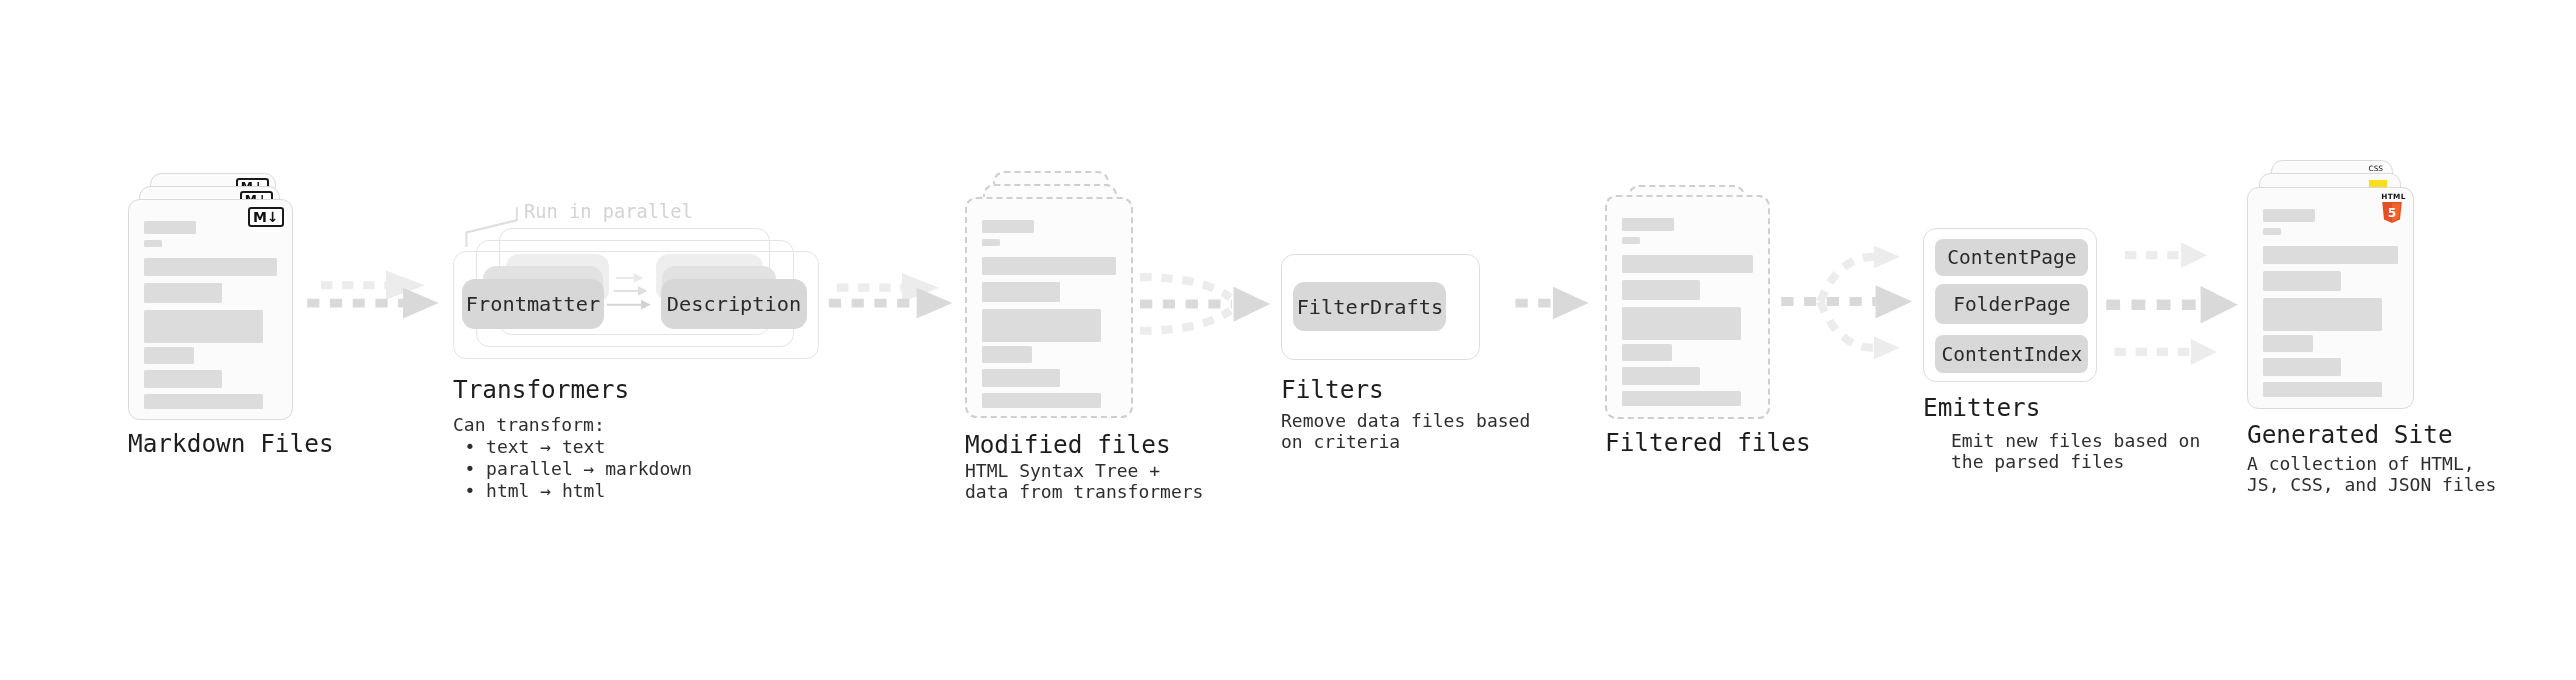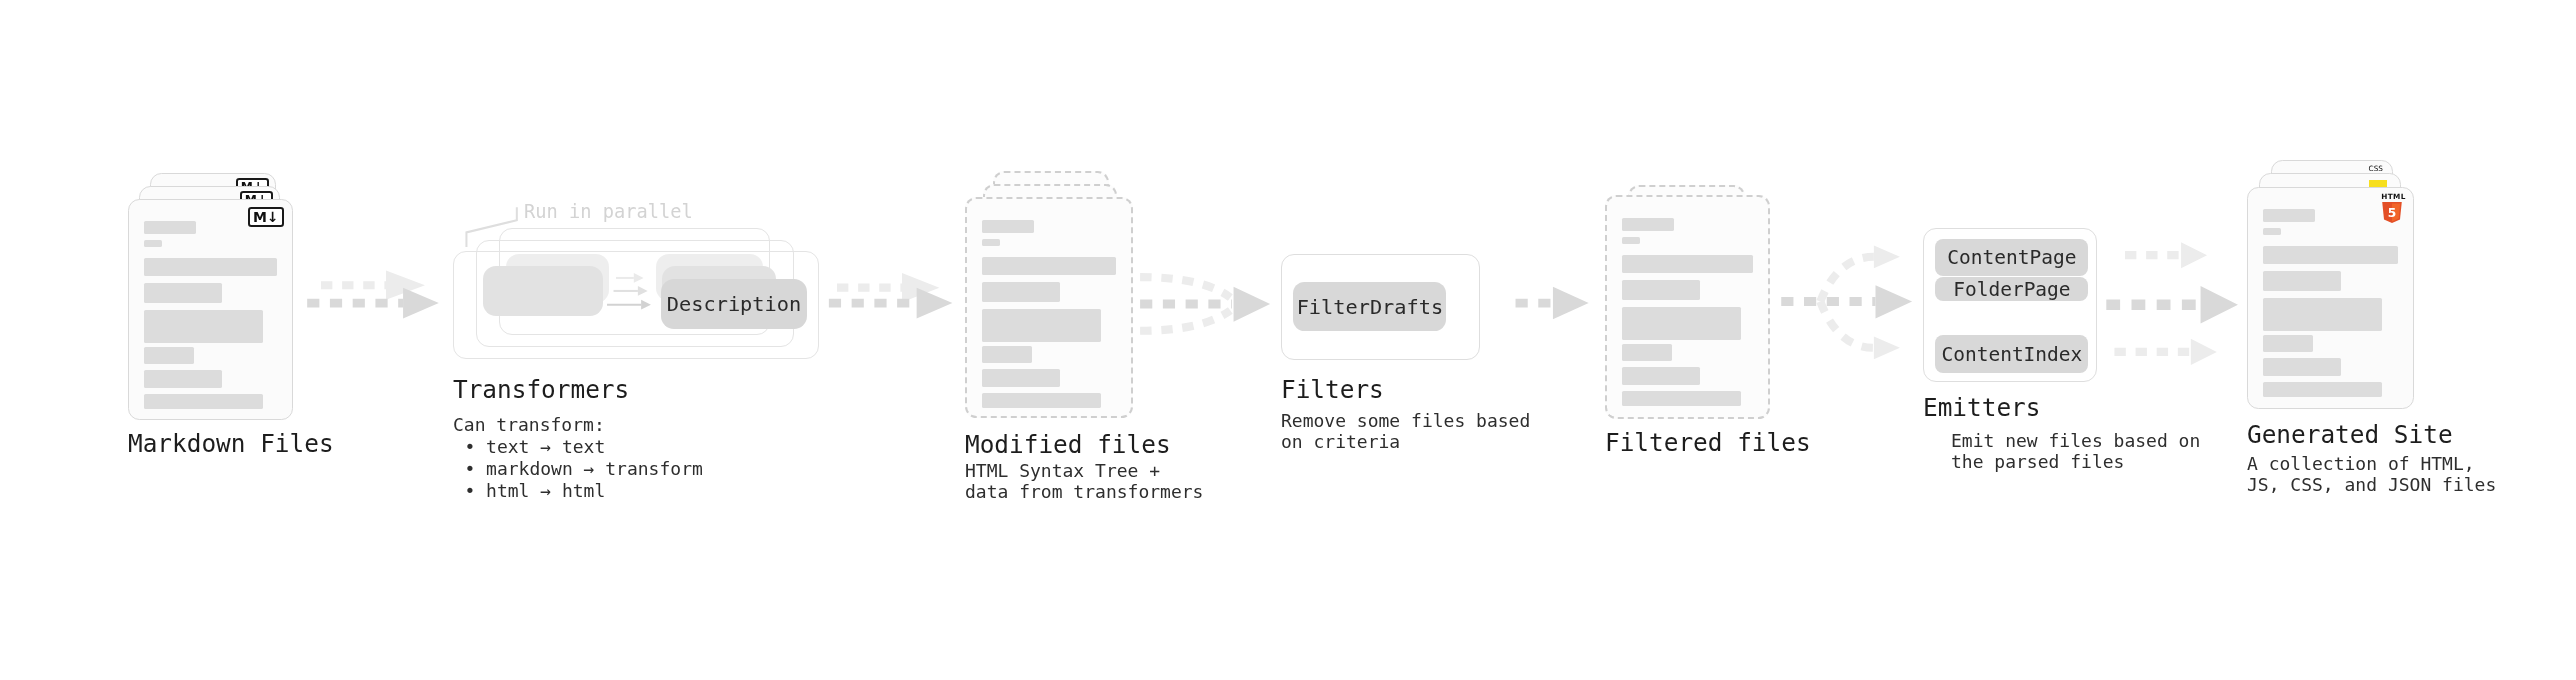--- a/index.html
+++ b/index.html
@@ -181,30 +181,31 @@
   </div>
   <div class="stage-title" style="left:128px; top:429px;">Markdown Files</div>
 
   <div class="annot">Run in parallel</div>
   <div class="tbox" style="left:499px; top:228px; width:271px; height:107px; z-index:2;"></div>
   <div class="tbox" style="left:476px; top:240px; width:318px; height:107px; z-index:3;"></div>
   <div class="tbox" style="left:453px; top:251px; width:366px; height:108px; z-index:3;"></div>
 
   <div class="ghost g2" style="left:506px; top:254px; width:103px; height:49px;"></div>
   <div class="ghost g1" style="left:483px; top:266px; width:120px; height:50px;"></div>
+  <div class="pill" style="left:462px; top:279px; width:142px; height:50px;">Frontmatter</div>
 
   <div class="ghost g2" style="left:656px; top:254px; width:107px; height:47px;"></div>
   <div class="ghost g1" style="left:662px; top:266px; width:114px; height:49px;"></div>
   <div class="pill" style="left:661px; top:279px; width:146px; height:50px;">Description</div>
 
   <div class="stage-title" style="left:453px; top:375px;">Transformers</div>
   <div class="notes" style="left:453px; top:414px;">
     <div>Can transform:</div>
     <div class="bullet">• text → text</div>
-    <div class="bullet">• markdown → transform</div>
+    <div class="bullet">• parallel → markdown</div>
     <div class="bullet">• html → html</div>
   </div>
 
   <div class="doc dashed z0" style="left:993px; top:171px; width:116px; height:39px;"></div>
   <div class="doc dashed z1" style="left:983px; top:184px; width:134px; height:39px;"></div>
   <div class="doc dashed z2" style="left:965px; top:197px; width:168px; height:221px;">
     <div class="bars">
         <i style="width: 52px; height: 13px; margin-top: 0px;"></i>
         <i style="width: 18px; height: 7.3px; margin-top: 5.7px;"></i>
         <i style="width: 100%; height: 18px; margin-top: 10.6px;"></i>
@@ -216,41 +217,41 @@
       </div>
   </div>
   <div class="stage-title" style="left:965px; top:430px;">Modified files</div>
   <div class="desc" style="left:965px; top:460px;">HTML Syntax Tree +
 data from transformers</div>
 
   <div class="panel" style="left:1281px; top:254px; width:199px; height:106px;">
     <div class="epill" style="top:27px; height:49px; border-radius:11.4px; font-size:20.3px;">FilterDrafts</div>
   </div>
   <div class="stage-title" style="left:1281px; top:375px;">Filters</div>
-  <div class="desc" style="left:1281px; top:410px;">Remove some files based
+  <div class="desc" style="left:1281px; top:410px;">Remove data files based
 on criteria</div>
 
   <div class="doc dashed z0" style="left:1628px; top:185px; width:117px; height:36px;"></div>
   <div class="doc dashed z2" style="left:1605px; top:195px; width:165px; height:224px;">
     <div class="bars">
         <i style="width: 52px; height: 13px; margin-top: 0px;"></i>
         <i style="width: 18px; height: 7.3px; margin-top: 5.7px;"></i>
         <i style="width: 100%; height: 18px; margin-top: 10.6px;"></i>
         <i style="width: 78px; height: 20.3px; margin-top: 7.3px;"></i>
         <i style="width: 119px; height: 32.5px; margin-top: 7.3px;"></i>
         <i style="width: 50px; height: 17px; margin-top: 4.1px;"></i>
         <i style="width: 78px; height: 18.7px; margin-top: 5.7px;"></i>
         <i style="width: 119px; height: 14.6px; margin-top: 5.7px;"></i>
       </div>
   </div>
   <div class="stage-title" style="left:1605px; top:428px;">Filtered files</div>
 
   <div class="panel" style="left:1923px; top:228px; width:174px; height:154px;">
     <div class="epill" style="top:9.8px; height:37px;">ContentPage</div>
-    <div class="epill" style="top:48px; height:24px;">FolderPage</div>
+    <div class="epill" style="top:55px; height:40px;">FolderPage</div>
     <div class="epill" style="top:106px; height:38px;">ContentIndex</div>
   </div>
   <div class="stage-title" style="left:1923px; top:393px;">Emitters</div>
   <div class="desc" style="left:1923px; top:430px;margin-left:28px;">Emit new files based on
 the parsed files</div>
 
   <div class="doc z0" style="left:2271px; top:160px; width:122px; height:52px;">
     <span class="cssb">
       <span class="word">CSS</span>
       <i class="bar"></i>

